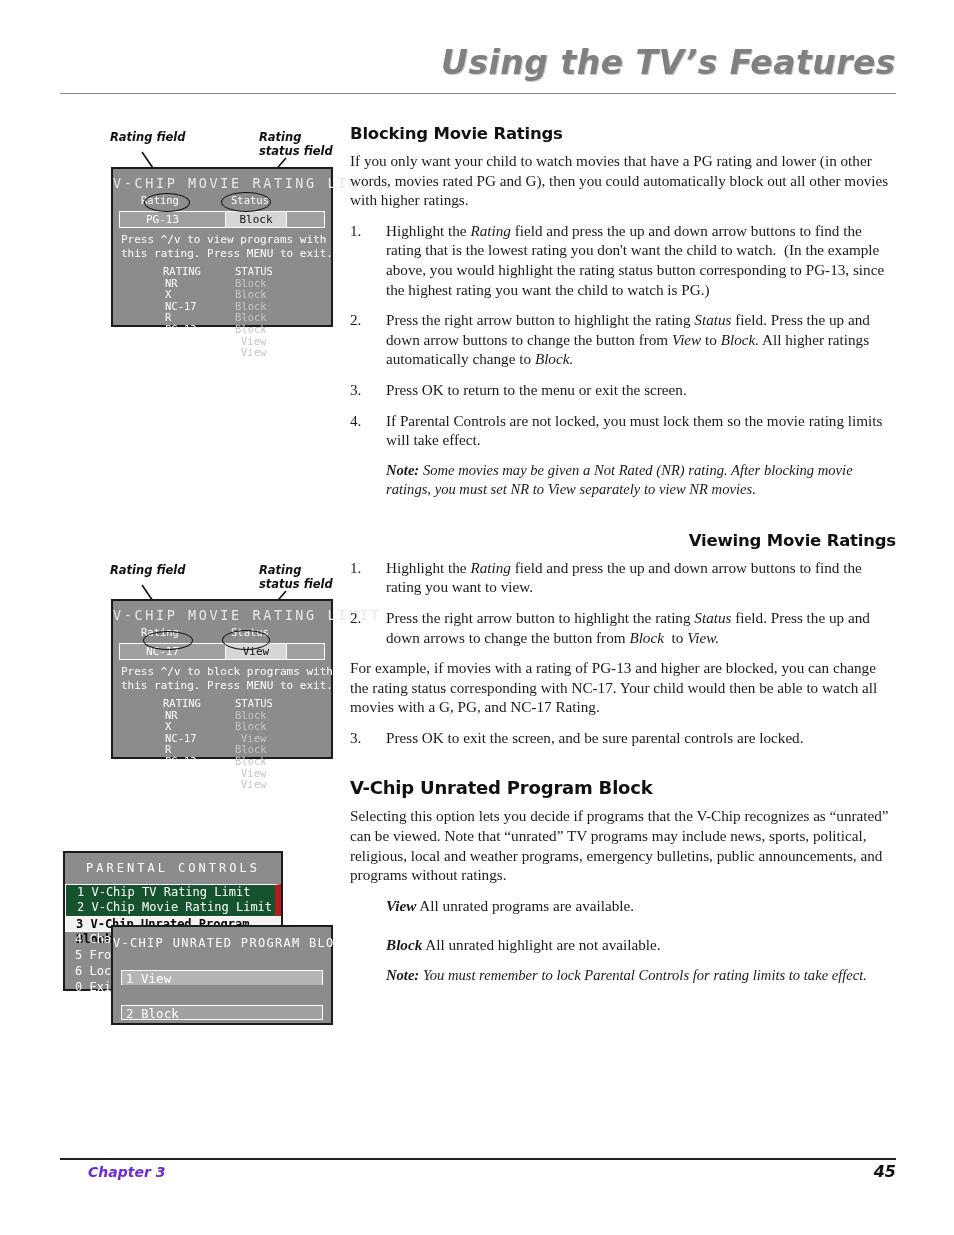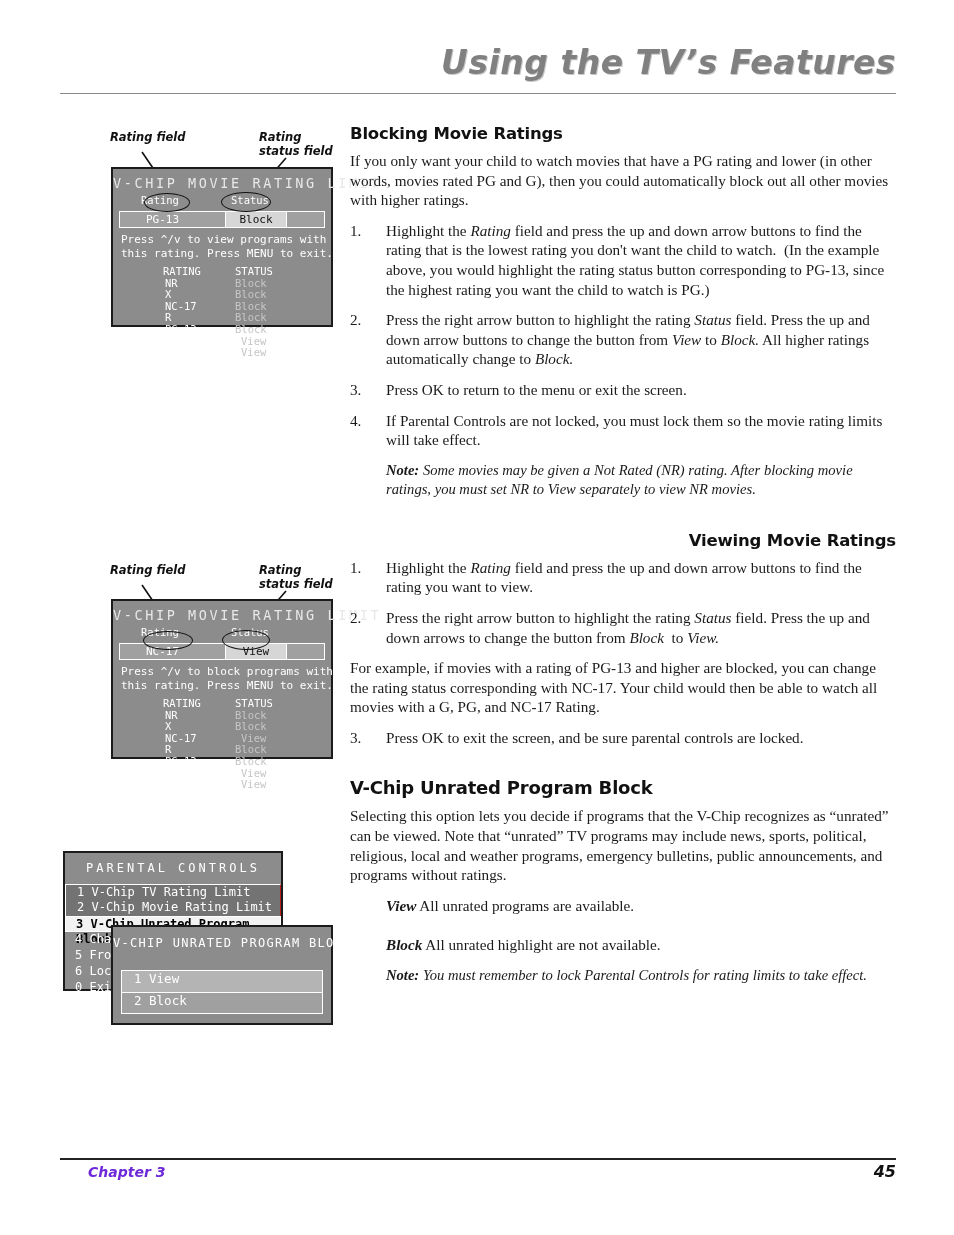--- a/index.html
+++ b/index.html
@@ -225,23 +225,23 @@
   .pc-list { margin-top: 9px; }
   .pc-item {
     height: 16px;
     font-size: 12px;
     line-height: 15px;
     color: #ffffff;
     padding-left: 10px;
     box-sizing: border-box;
   }
   .pc-item.band {
-    background: #737373;
+    background: #14532d;
     border-left: 1px solid #ffffff;
-    border-right: 1px solid #b91c1c;
+    border-right: 6px solid #b91c1c;
     padding-left: 11px;
   }
   .pc-item.band.first { border-top: 1px solid #ffffff; }
   .pc-item.selected {
     background: #f2f2f2;
     color: #000000;
     font-weight: bold;
     border: 1px solid #ffffff;
   }
   .pc-item.plain { background: transparent; }
@@ -256,25 +256,26 @@
   .sub-title {
     text-align: center;
     font-size: 12px;
     letter-spacing: 1.3px;
     color: #ffffff;
     padding-top: 9px;
     white-space: nowrap;
   }
   .sub-options { margin: 20px 8px 0 8px; }
   .sub-opt {
-    height: 22px;
+    height: 15px;
     font-size: 12.5px;
     line-height: 16px;
-    padding-left: 12px;
-    box-sizing: border-box;
+    padding-left: 4px;
+    box-sizing: border-box;
+    margin-top: 20px;
   }
   .sub-opt.dim {
     background: #b4b4b4;
     color: #ffffff;
     border: 1px solid #ffffff;
     border-bottom: none;
   }
   .sub-opt.hi {
     background: #a0a0a0;
     color: #ffffff;

